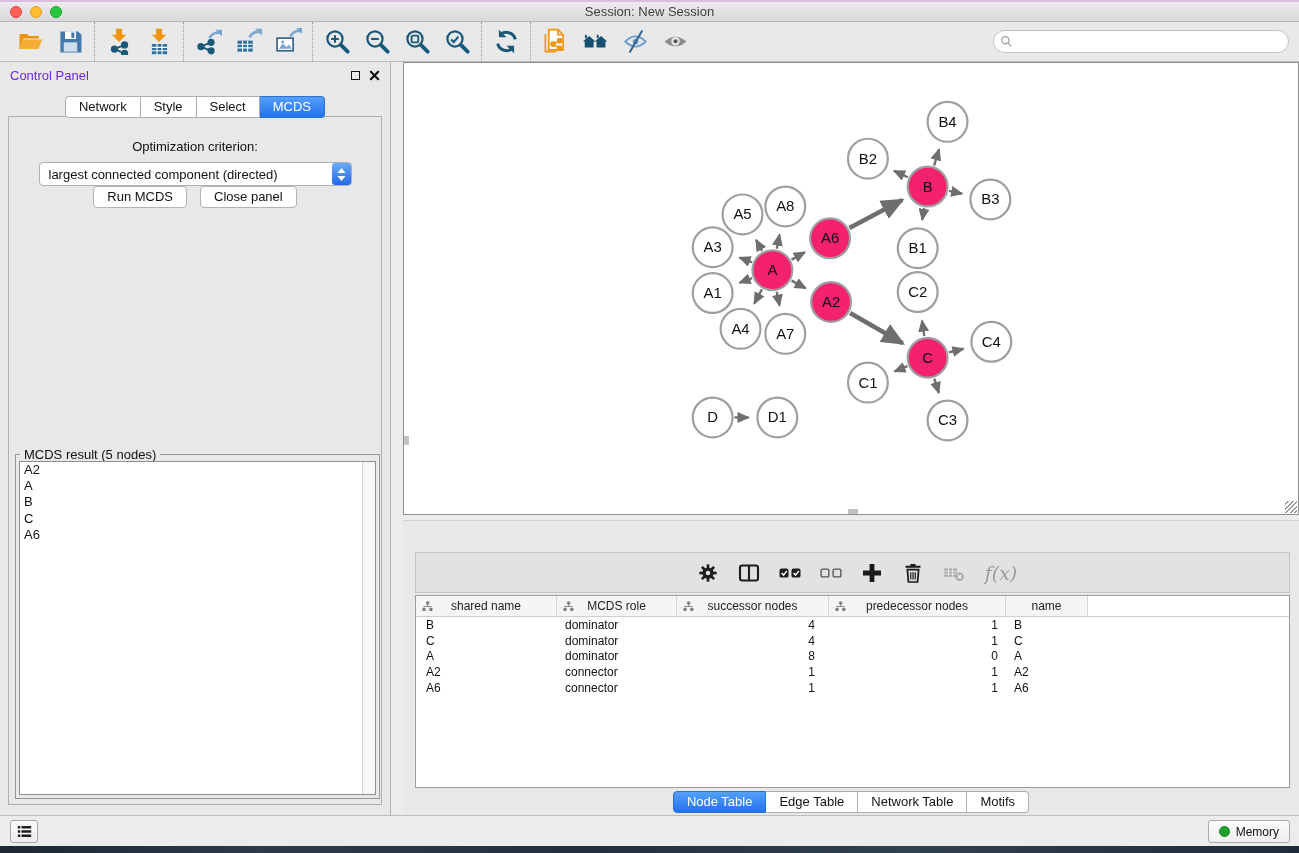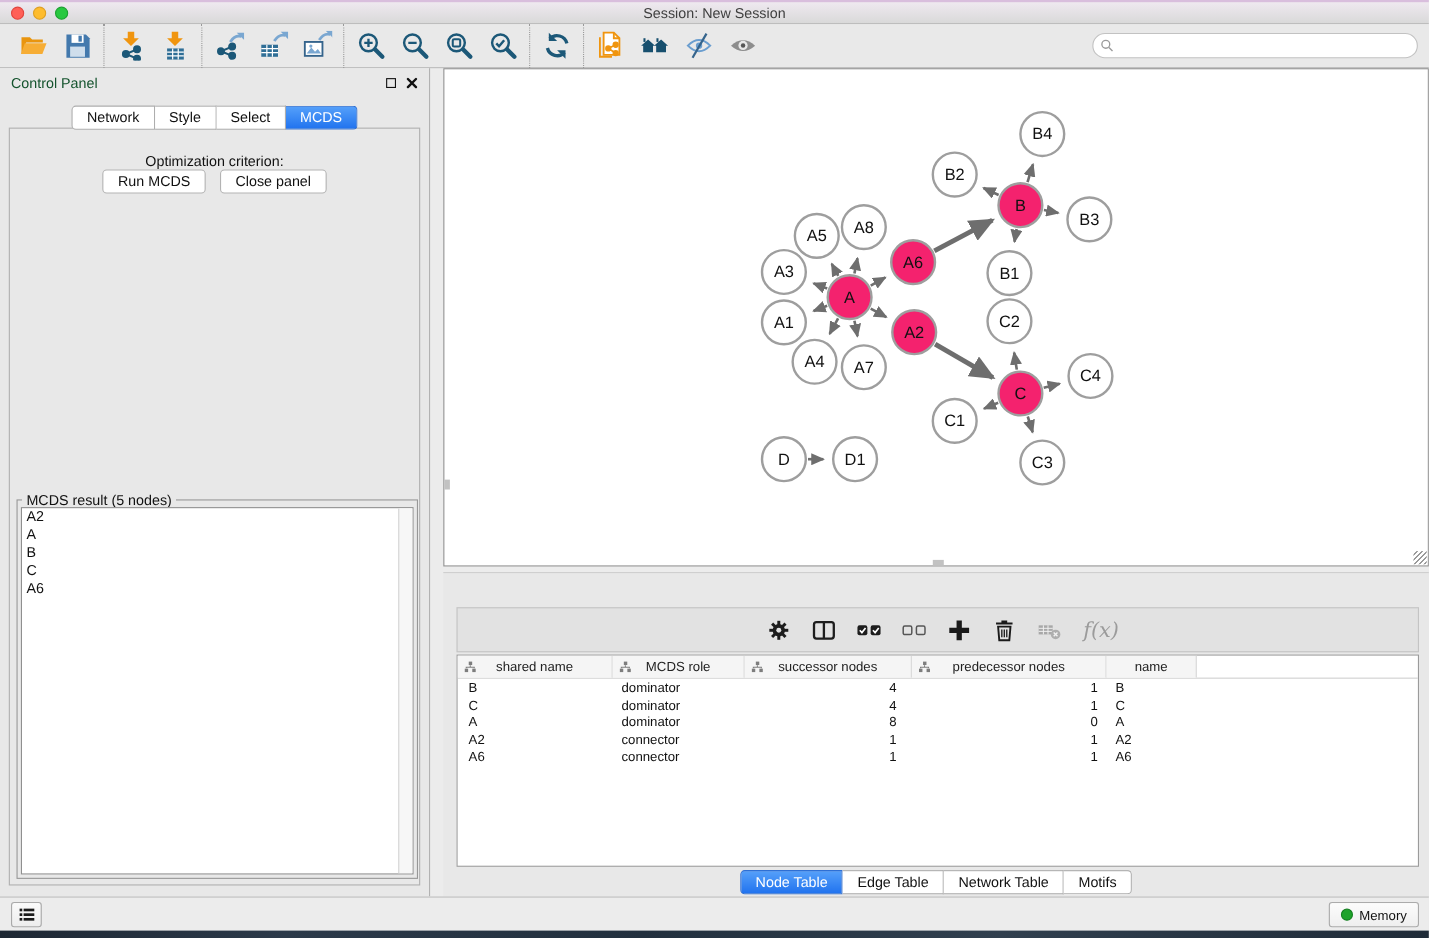--- a/index.html
+++ b/index.html
@@ -23,21 +23,21 @@
   .tool-btn { width:40px; height:34px; display:flex; align-items:center; justify-content:center; background:transparent; border:none; cursor:pointer; }
   .tool-btn svg { width:27px; height:27px; display:block; }
   .searchbox { position:absolute; right:10px; top:8px; width:296px; height:23px; background:#fff;
     border:1px solid #c2c2c2; border-radius:12px; display:flex; align-items:center; padding-left:6px; }
   .searchbox svg { width:13px; height:13px; }
   .searchbox input { border:none; outline:none; flex:1; height:18px; font-size:12px; background:transparent; padding-left:4px; }
 
   
   .control-panel { position:absolute; left:0; top:62px; width:391px; height:753px; background:#e8e8e8; border-right:1px solid #b2b2b2; }
   .panel-head { height:26px; display:flex; align-items:center; padding:0 10px; }
-  .panel-title { font-size:13px; color:#14532d; flex:1; }
+  .panel-title { font-size:13px; color:#6d28d9; flex:1; }
   .wicons { display:flex; gap:9px; align-items:center; }
   .float-box { width:9px; height:9px; border:1.6px solid #111; display:inline-block; cursor:pointer; }
   .close-x { width:11px; height:11px; cursor:pointer; }
   .cp-tabs { display:flex; justify-content:center; position:relative; z-index:2; margin-top:8px; }
   .tab-seg { font-size:13px; padding:2px 13px 3px; background:#fff; border:1px solid #aeaeae; border-left:none; color:#111; cursor:pointer; }
   .tab-seg:first-child { border-left:1px solid #aeaeae; border-radius:4px 0 0 4px; }
   .tab-seg:last-child { border-radius:0 4px 4px 0; }
   .tab-seg.sel { background:linear-gradient(#55a0fa,#2173ef); border-color:#2e6fd4; color:#fff; }
   .cp-body { position:absolute; left:8px; right:8px; top:54px; bottom:10px; border:1px solid #b0b0b0; background:#e8e8e8; }
   .opt-label { text-align:center; margin-top:22px; font-size:13px; color:#111; }
@@ -277,20 +277,31 @@
     </span>
   </div>
   <div class="cp-tabs" id="cp-tabs">
       <span class="tab-seg">Network</span>
       <span class="tab-seg">Style</span>
       <span class="tab-seg">Select</span>
       <span class="tab-seg sel">MCDS</span>
     </div>
   <div class="cp-body">
     <div class="opt-label">Optimization criterion:</div>
+    <div class="dropdown">
+      <span class="dropdown-value">largest connected component (directed)</span>
+      <span class="dropdown-stepper">
+        <svg width="9" height="6" viewBox="0 0 9 6">
+            <path d="M4.5 0L8.5 5H0.5z" fill="#fff"></path>
+          </svg>
+        <svg width="9" height="6" viewBox="0 0 9 6">
+            <path d="M4.5 6L8.5 1H0.5z" fill="#fff"></path>
+          </svg>
+      </span>
+    </div>
     <div class="btn-row">
       <button class="push-btn">Run MCDS</button>
       <button class="push-btn">Close panel</button>
     </div>
     <div class="result-fieldset">
       <span class="result-legend">MCDS result (5 nodes)</span>
       <div class="result-list" id="result-list">
         <div class="result-scroll"></div>
       <div class="result-item">A2</div>
           <div class="result-item">A</div>

